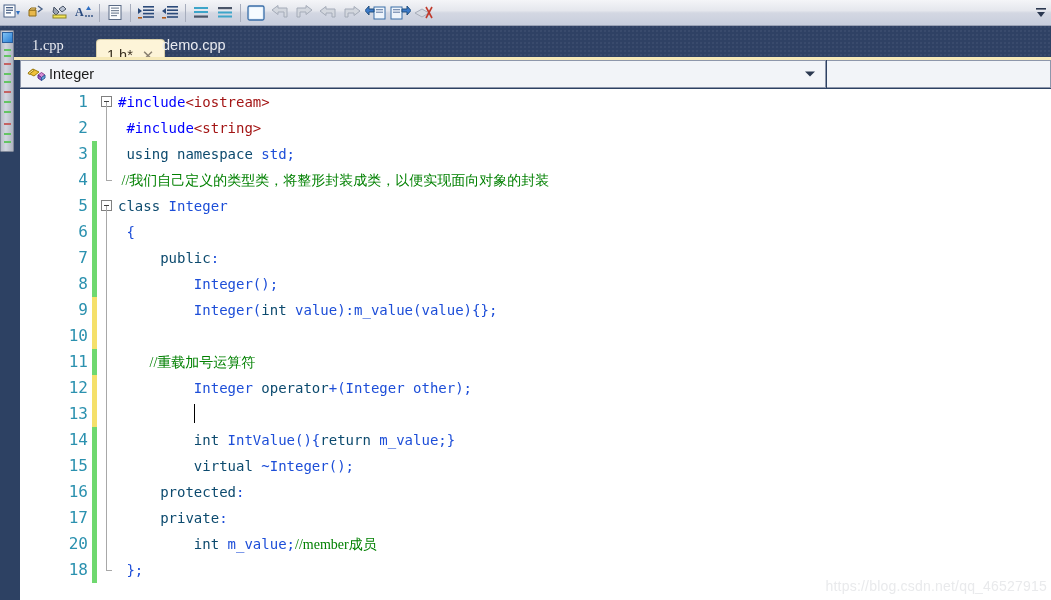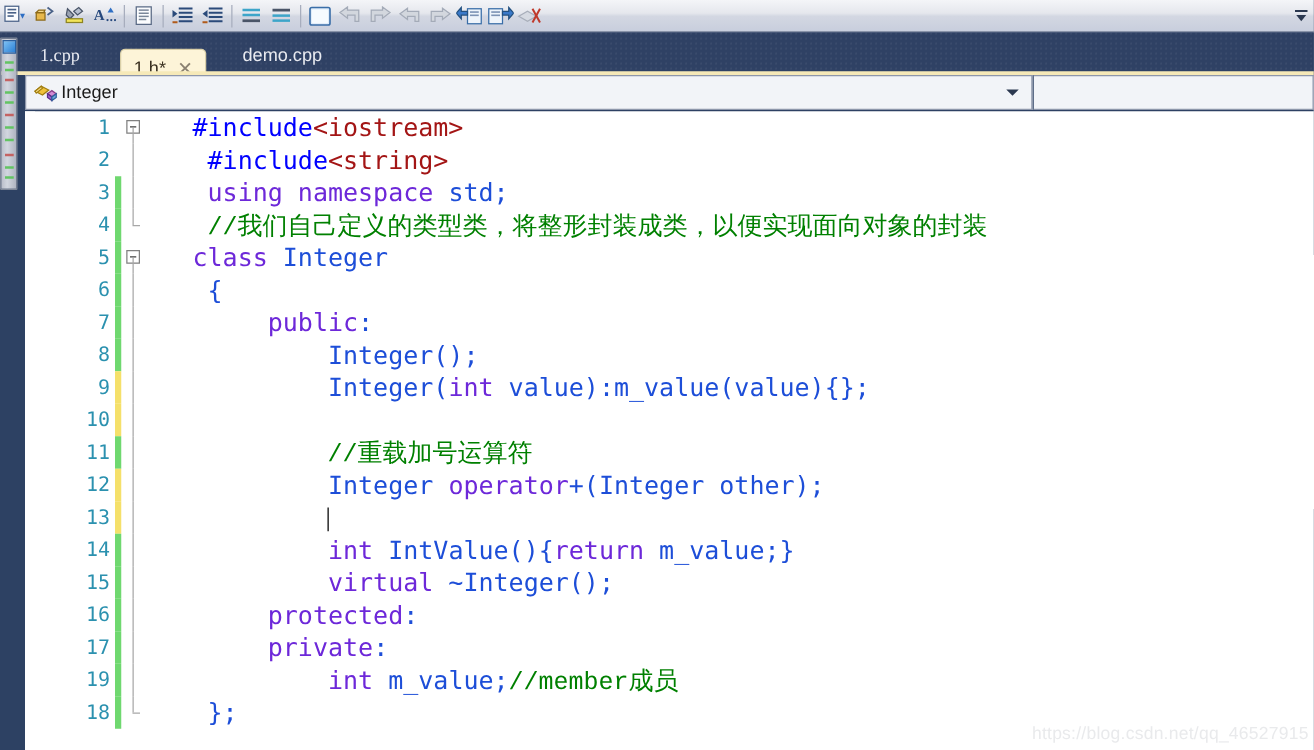--- a/index.html
+++ b/index.html
@@ -181,32 +181,31 @@
   .foldline {
     position: absolute; left: 6px; top: 0; bottom: 0;
     width: 1px; background: #a8a8a8;
   }
   .foldline.half-top { top: 13px; }
   .foldline.half-bot { bottom: 13px; }
 
   .code {
     flex: 1 1 auto;
     font-family: "DejaVu Sans Mono", "Liberation Mono", monospace;
-    font-size: 20px;
+    font-size: 14px;
     color: #000000;
     padding-left: 2px;
     position: relative;
-    margin-left: 36px;
   }
   .tk-pre  { color: #0000ff; }   
   .tk-str  { color: #a31515; }   
-  .tk-kw   { color: #6d28d9; }   
+  .tk-kw   { color: #0c4a6e; }   
   .tk-cmt  { color: #008000; }   
   .tk-plain{ color: #1d4ed8; }
-  .tk-cjk  { font-family: Liberation Mono, monospace; }
+  .tk-cjk  { font-family: Liberation Serif, serif; }
 
   .caret {
     display: inline-block;
     width: 1px; height: 19px;
     background: #000;
     vertical-align: -4px;
     margin-left: 0px;
   }
 
   
@@ -387,21 +386,21 @@
 
   <div class="tab inactive" style="left:22px;font-family:Liberation Serif, serif;">
     <span>1.cpp</span>
   </div>
 
   <div class="tab active" style="left:97px;">
     <span>1.h*</span>
     <span class="closex">✕</span>
   </div>
 
-  <div class="tab inactive" style="left:184px;">
+  <div class="tab inactive" style="left:152px;">
     <span>demo.cpp</span>
   </div>
 
   <div id="tabstrip-underline"></div>
 </div>
 
 <div id="leftdock">
   <div id="leftdock-icon"></div>
   <div class="dockmark" style="top:18px;  background:#63c463;"></div>
   <div class="dockmark" style="top:24px;  background:#63c463;"></div>
@@ -450,18 +449,18 @@
       <div class="codeline"><div class="gutter-num">8</div><div class="changebar added"></div><div class="foldcol"><div class="foldline"></div></div><div class="code"><span class="tk-plain">         Integer();</span></div></div>
       <div class="codeline"><div class="gutter-num">9</div><div class="changebar edited"></div><div class="foldcol"><div class="foldline"></div></div><div class="code"><span class="tk-plain">         Integer(</span><span class="tk-kw">int</span><span class="tk-plain"> value):m_value(value){};</span></div></div>
       <div class="codeline"><div class="gutter-num">10</div><div class="changebar edited"></div><div class="foldcol"><div class="foldline"></div></div><div class="code"><span class="tk-plain"></span></div></div>
       <div class="codeline"><div class="gutter-num">11</div><div class="changebar added"></div><div class="foldcol"><div class="foldline"></div></div><div class="code"><span class="tk-cmt tk-cjk">         //重载加号运算符</span></div></div>
       <div class="codeline"><div class="gutter-num">12</div><div class="changebar edited"></div><div class="foldcol"><div class="foldline"></div></div><div class="code"><span class="tk-plain">         Integer </span><span class="tk-kw">operator</span><span class="tk-plain">+(Integer other);</span></div></div>
       <div class="codeline"><div class="gutter-num">13</div><div class="changebar edited"></div><div class="foldcol"><div class="foldline"></div></div><div class="code"><span class="tk-plain">         </span><span class="caret"></span></div></div>
       <div class="codeline"><div class="gutter-num">14</div><div class="changebar added"></div><div class="foldcol"><div class="foldline"></div></div><div class="code"><span class="tk-kw">         int</span><span class="tk-plain"> IntValue(){</span><span class="tk-kw">return</span><span class="tk-plain"> m_value;}</span></div></div>
       <div class="codeline"><div class="gutter-num">15</div><div class="changebar added"></div><div class="foldcol"><div class="foldline"></div></div><div class="code"><span class="tk-kw">         virtual</span><span class="tk-plain"> ~Integer();</span></div></div>
       <div class="codeline"><div class="gutter-num">16</div><div class="changebar added"></div><div class="foldcol"><div class="foldline"></div></div><div class="code"><span class="tk-kw">     protected</span><span class="tk-plain">:</span></div></div>
       <div class="codeline"><div class="gutter-num">17</div><div class="changebar added"></div><div class="foldcol"><div class="foldline"></div></div><div class="code"><span class="tk-kw">     private</span><span class="tk-plain">:</span></div></div>
-      <div class="codeline"><div class="gutter-num">19</div><div class="changebar added"></div><div class="foldcol"><div class="foldline"></div></div><div class="code"><span class="tk-kw">         int</span><span class="tk-plain"> m_value;</span><span class="tk-cmt tk-cjk">//member成员</span></div></div>
+      <div class="codeline"><div class="gutter-num">20</div><div class="changebar added"></div><div class="foldcol"><div class="foldline"></div></div><div class="code"><span class="tk-kw">         int</span><span class="tk-plain"> m_value;</span><span class="tk-cmt tk-cjk">//member成员</span></div></div>
       <div class="codeline"><div class="gutter-num">18</div><div class="changebar added"></div><div class="foldcol"><div class="foldline half-bot"></div><div style="position: absolute; left: 6px; top: 13px; width: 6px; height: 1px; background: rgb(168, 168, 168);"></div></div><div class="code"><span class="tk-plain"> };</span></div></div>
     </div>
 
   <div id="watermark">https://blog.csdn.net/qq_46527915</div>
 </div>
 
 </body></html>

